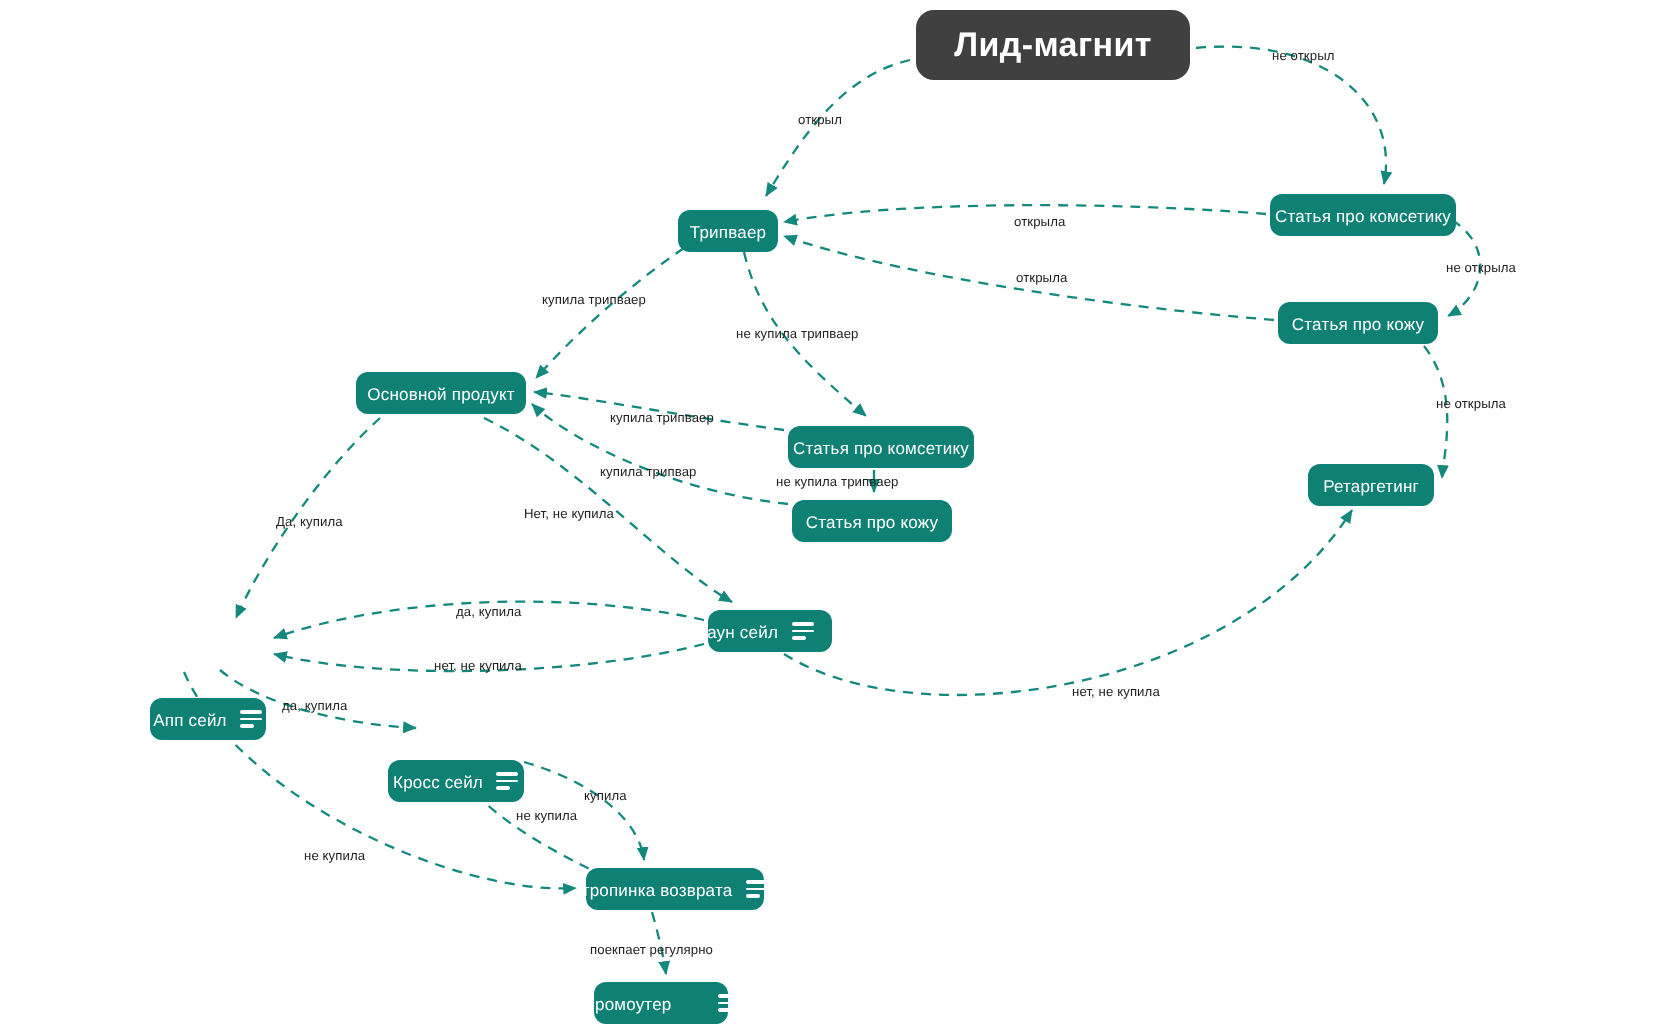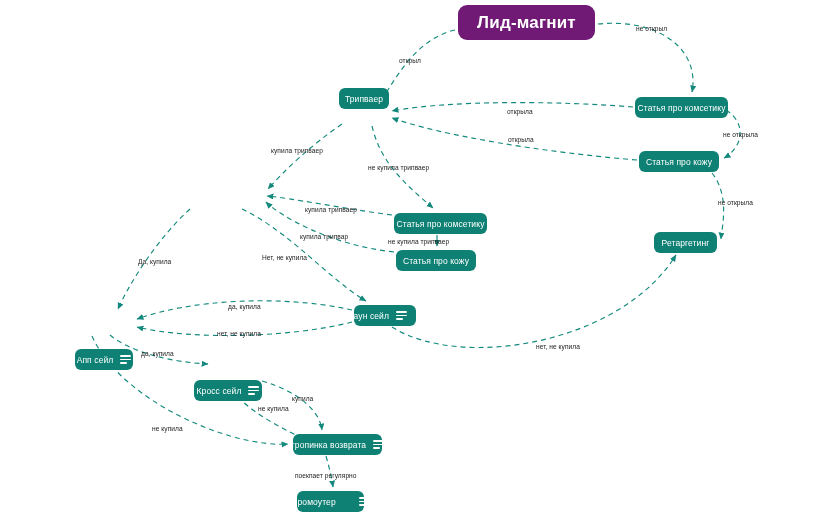--- a/index.html
+++ b/index.html
@@ -8,21 +8,21 @@
   #edges{position:absolute;left:0;top:0;width:835px;height:517px;}
   .node{position:absolute;box-sizing:border-box;display:flex;align-items:center;justify-content:center;
         background:#0e8074;color:#ffffff;border-radius:6px;font-size:8.5px;white-space:nowrap;
         padding:0 9px;height:21px;letter-spacing:.1px;}
   .node .lbl{display:inline-block;}
   .node .noteicon{display:inline-flex;flex-direction:column;justify-content:center;gap:2px;margin-left:7px;width:11px;}
   .node .noteicon i{display:block;height:1.4px;background:#ffffff;border-radius:1px;}
   .node .noteicon i:nth-child(1){width:11px;}
   .node .noteicon i:nth-child(2){width:11px;}
   .node .noteicon i:nth-child(3){width:7px;}
-  .root{background:#701a75;border-radius:9px;font-size:17px;font-weight:bold;height:35px;padding:0 17px;
+  .root{background:#404040;border-radius:9px;font-size:17px;font-weight:bold;height:35px;padding:0 17px;
         letter-spacing:.2px;}
   .elabel{position:absolute;font-size:6.6px;color:#222222;white-space:nowrap;letter-spacing:.05px;}
 </style>
 </head>
 <body>
 
 <div id="canvas">
 
   <svg id="edges" viewBox="0 0 835 517">
     <defs>
@@ -73,36 +73,39 @@
       <path d="M92,336 C120,400 230,448 288,444"></path>
 
       <path d="M326,456 C330,470 332,480 333,487"></path>
     </g>
   </svg>
 
   <div class="node root" style="left:458px;top:5px;width:137px;height:35px;">
     <span class="lbl">Лид-магнит</span>
   </div>
 
-  <div class="node" style="left:339px;top:88px;width:50px;">
+  <div class="node" style="left:339px;top:105px;width:50px;">
     <span class="lbl">Трипваер</span>
   </div>
 
   <div class="node" style="left:635px;top:97px;width:93px;">
     <span class="lbl">Статья про комсетику</span>
   </div>
 
   <div class="node" style="left:639px;top:151px;width:80px;">
     <span class="lbl">Статья про кожу</span>
   </div>
 
   <div class="node" style="left:654px;top:232px;width:63px;text-align:right;">
     <span class="lbl">Ретаргетинг</span>
   </div>
 
+  <div class="node" style="left:178px;top:186px;width:85px;">
+    <span class="lbl">Основной продукт</span>
+  </div>
 
   <div class="node" style="left:394px;top:213px;width:93px;">
     <span class="lbl">Статья про комсетику</span>
   </div>
 
   <div class="node" style="left:396px;top:250px;width:80px;">
     <span class="lbl">Статья про кожу</span>
   </div>
 
   <div class="node" style="left:75px;top:313px;width:58px;margin-top:36px;">

